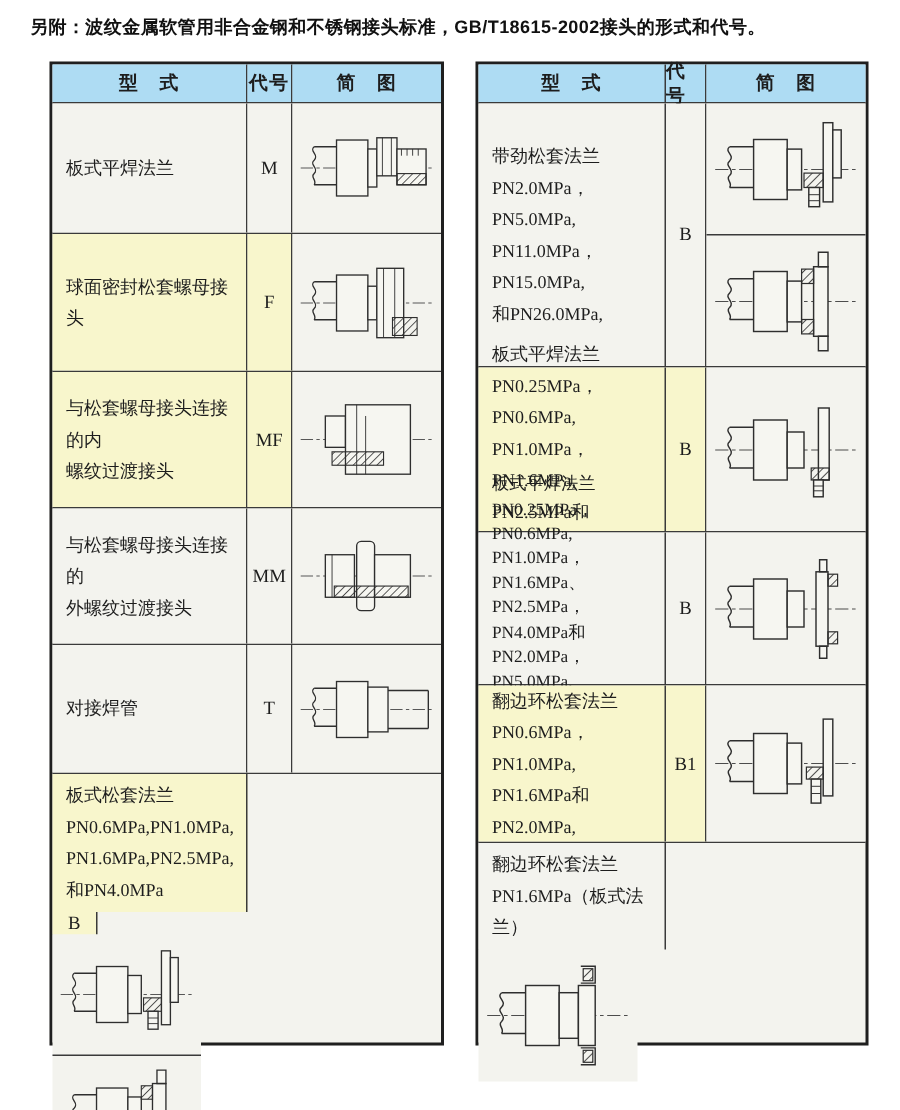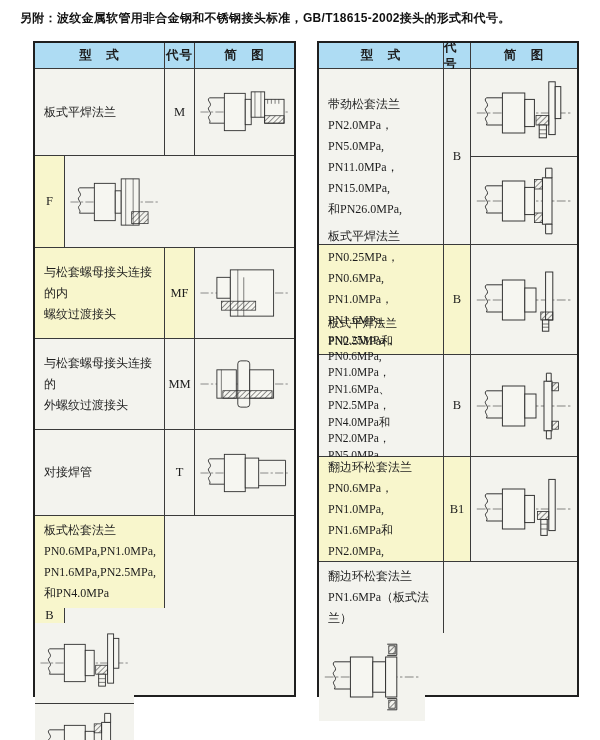--- a/index.html
+++ b/index.html
@@ -184,20 +184,21 @@
         <div class="cell c-diag">
           <div class="diag-sub">
               <svg class="diagram" width="97" height="78" viewBox="0 0 130 90">
                 <use href="#g-m"></use>
               </svg>
             </div>
         </div>
       </div>
 
       <div class="trow hl" style="height:92px">
+        <div class="cell c-type body">球面密封松套螺母接头</div>
         <div class="cell c-code body">F</div>
         <div class="cell c-diag">
           <div class="diag-sub">
               <svg class="diagram" width="97" height="80" viewBox="0 0 130 90">
                 <use href="#g-f"></use>
               </svg>
             </div>
         </div>
       </div>
 

